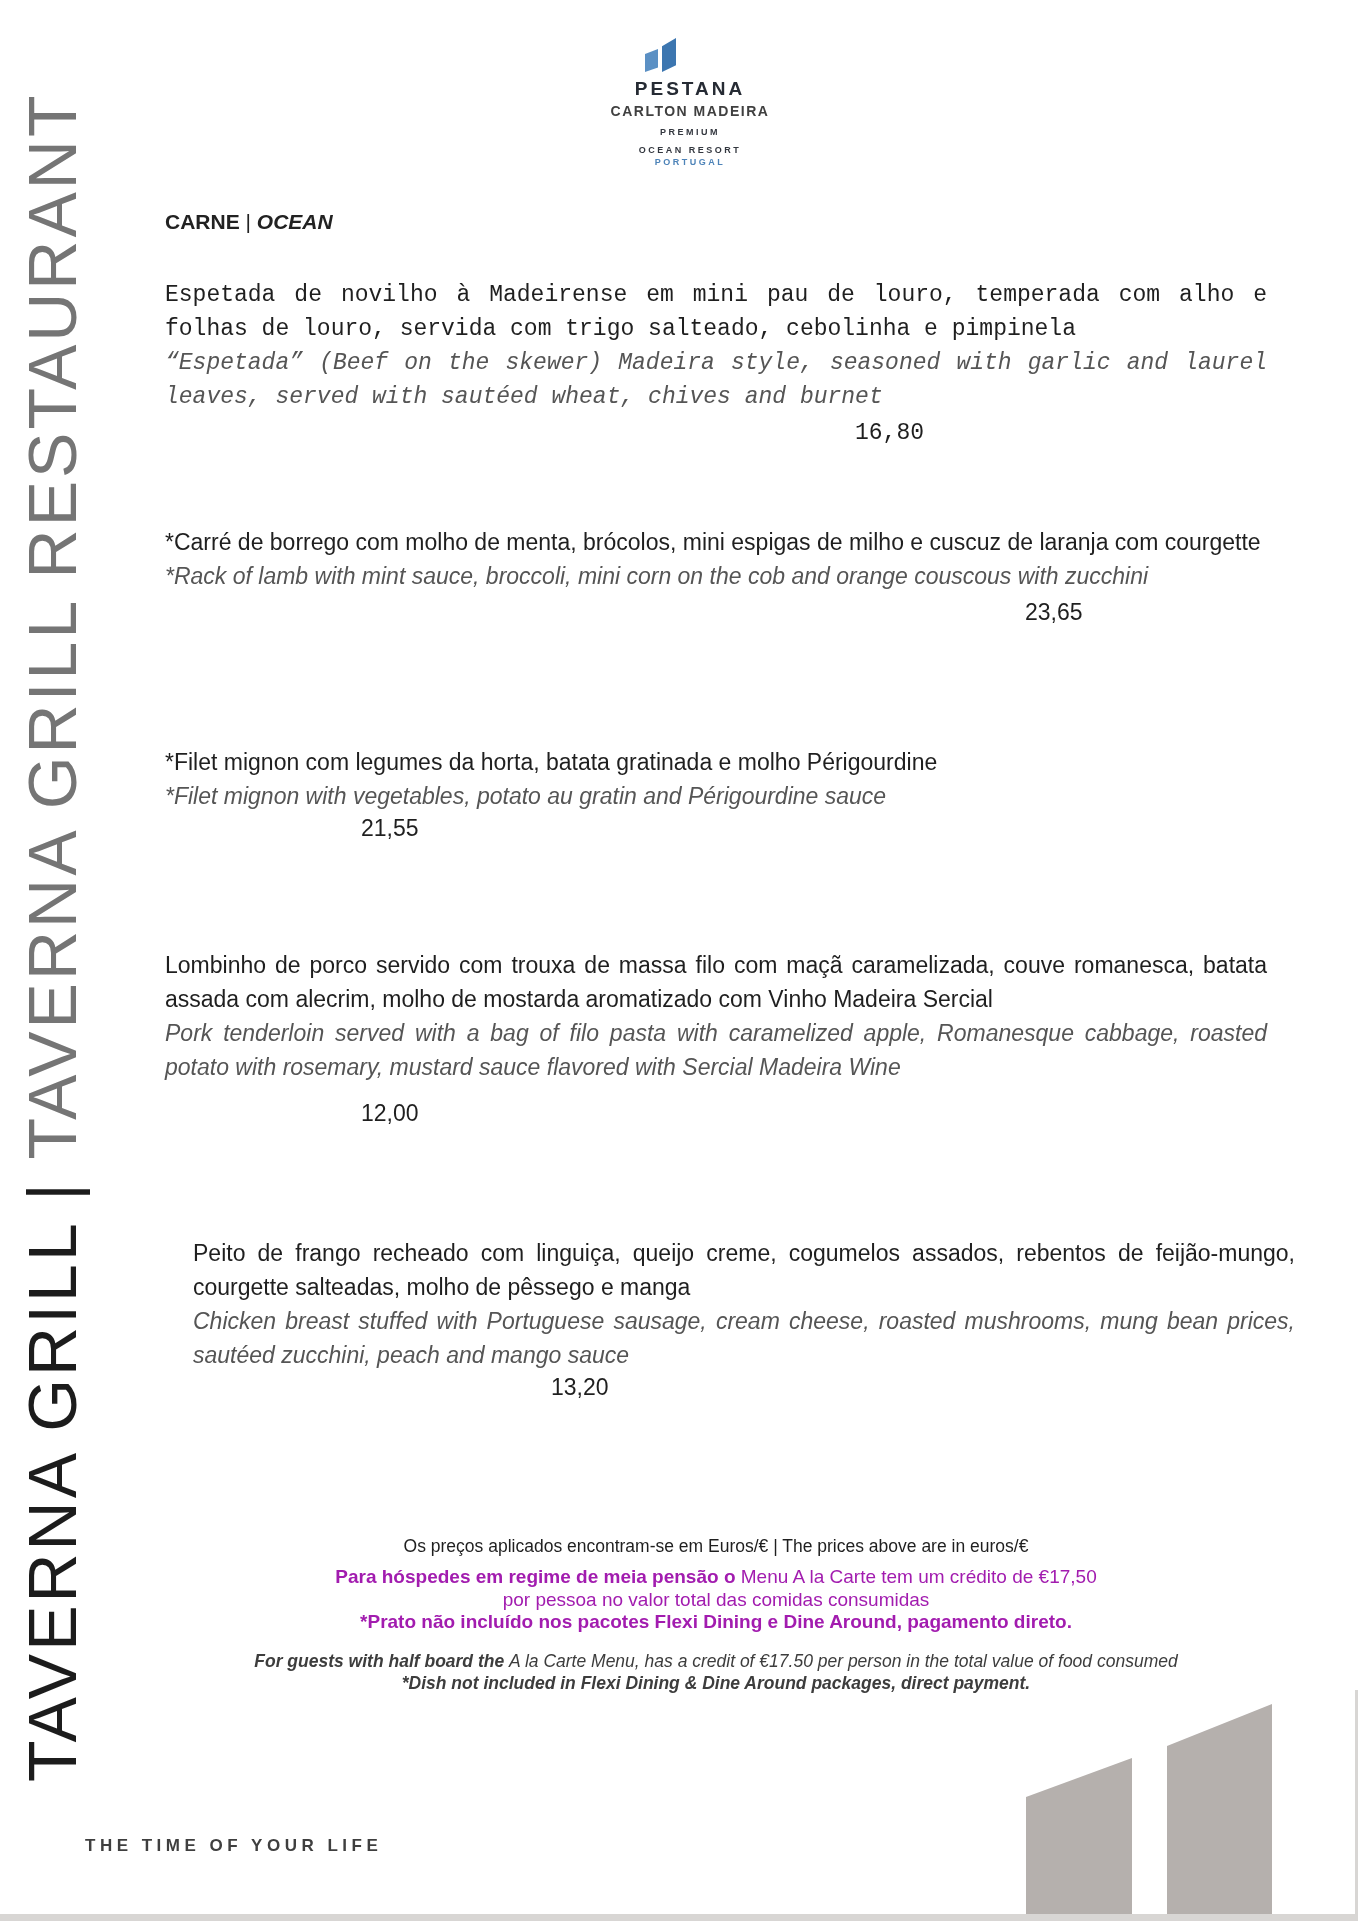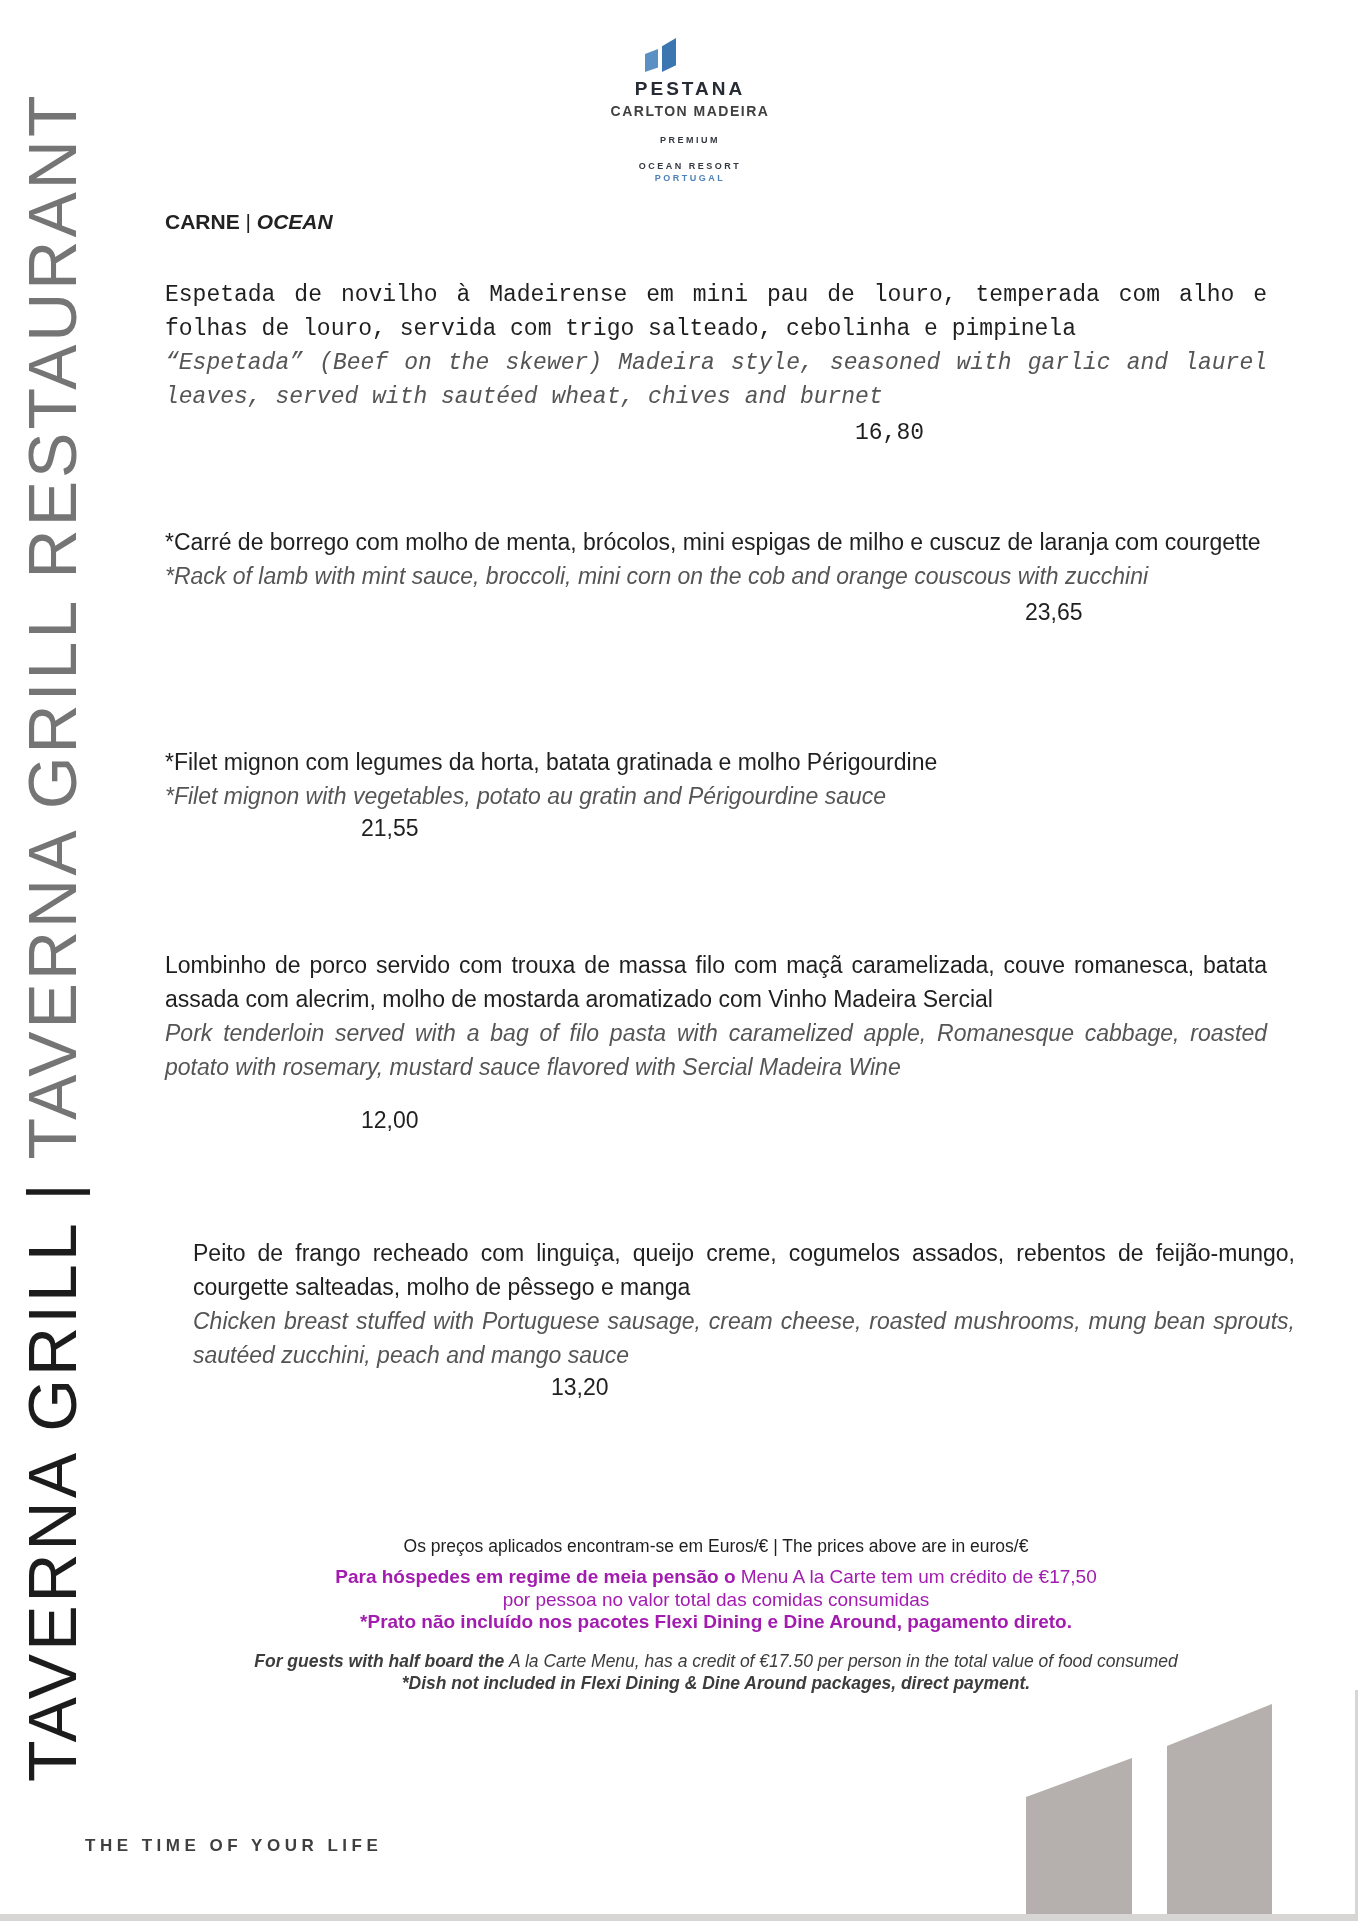--- a/index.html
+++ b/index.html
@@ -28,37 +28,37 @@
   
   .logo{position:absolute;left:560px;top:36px;width:260px;text-align:center;}
   .logo-bars{position:relative;height:38px;width:100%;}
   .bar{position:absolute;}
   .bar-l{left:85px;top:13px;width:13px;height:23px;background:#5b90c4;
          clip-path:polygon(0 22%,100% 0,100% 80%,0 100%);}
   .bar-r{left:102px;top:2px;width:14px;height:34px;background:#3c76b0;
          clip-path:polygon(0 24%,100% 0,100% 80%,0 100%);}
   .logo-name{font-size:19px;font-weight:bold;letter-spacing:3px;color:#262b34;margin-top:4px;}
   .logo-property{font-size:14px;font-weight:bold;letter-spacing:1.5px;color:#404040;margin-top:3px;}
-  .logo-sub{font-size:9px;font-weight:bold;letter-spacing:2.5px;color:#33373f;margin-top:16px;}
+  .logo-sub{font-size:9px;font-weight:bold;letter-spacing:2.5px;color:#33373f;margin-top:8px;}
   .logo-country{font-size:9px;font-weight:bold;letter-spacing:2.5px;color:#4d83b8;margin-top:2px;}
   
   .content{position:absolute;left:165px;width:1102px;}
   .section-heading{top:210px;font-size:21px;font-weight:bold;color:#222;}
   .sh-en{font-style:italic;}
   .sh-sep{font-weight:normal;}
   .item p{margin:0;font-size:23px;line-height:34px;text-align:justify;}
   .item p.pt{color:#1f1f1f;}
   .item p.en{color:#555555;font-style:italic;}
   .price{font-size:23px;color:#1f1f1f;margin-top:6px;}
   #item1{top:278px;font-family:Liberation Mono, monospace;} #item2{top:525px;} #item3{top:745px;}
   #item4{top:948px;} #item5{top:1236px;margin-left:28px;}
   .price-1{padding-left:690px;}
   .price-2{padding-left:860px;}
   .price-3{padding-left:196px;margin-top:2px;}
-  .price-4{padding-left:196px;margin-top:23px;}
+  .price-4{padding-left:196px;margin-top:16px;}
   .price-5{padding-left:358px;margin-top:2px;}
   
   .notes{top:1536px;text-align:center;}
   .notes p{margin:0;}
   .n1{font-size:17.5px;color:#1f1f1f;margin-bottom:9px !important;}
   .n-mid{font-size:19px;line-height:22.5px;color:#a21caf;}
   .n-it{font-size:17.5px;line-height:22px;font-style:italic;color:#3d3d3d;}
   .n-gap{margin-top:16px !important;}
   .b{font-weight:bold;}
   
@@ -119,21 +119,21 @@
   </div>
 
   <div class="content item" id="item4">
     <p class="pt">Lombinho de porco servido com trouxa de massa filo com maçã caramelizada, couve romanesca, batata assada com alecrim, molho de mostarda aromatizado com Vinho Madeira Sercial</p>
     <p class="en">Pork tenderloin served with a bag of filo pasta with caramelized apple, Romanesque cabbage, roasted potato with rosemary, mustard sauce flavored with Sercial Madeira Wine</p>
     <div class="price price-4">12,00</div>
   </div>
 
   <div class="content item" id="item5">
     <p class="pt">Peito de frango recheado com linguiça, queijo creme, cogumelos assados, rebentos de feijão-mungo, courgette salteadas, molho de pêssego e manga</p>
-    <p class="en">Chicken breast stuffed with Portuguese sausage, cream cheese, roasted mushrooms, mung bean sprouts, sautéed zucchini, peach and mango sauce</p>
+    <p class="en">Chicken breast stuffed with Portuguese sausage, cream cheese, roasted mushrooms, mung bean prices, sautéed zucchini, peach and mango sauce</p>
     <div class="price price-5">13,20</div>
   </div>
 
   <div class="content notes">
     <p class="n1">Os preços aplicados encontram-se em Euros/€ | The prices above are in euros/€</p>
     <p class="n-mid"><span class="b">Para hóspedes em regime de meia pensão o </span><span>Menu A la Carte tem um crédito de €17,50</span></p>
     <p class="n-mid">por pessoa no valor total das comidas consumidas</p>
     <p class="n-mid b">*Prato não incluído nos pacotes Flexi Dining e Dine Around, pagamento direto.</p>
     <p class="n-it n-gap"><span class="b">For guests with half board the </span><span>A la Carte Menu, has a credit of €17.50 per person in the total value of food consumed</span></p>
     <p class="n-it b">*Dish not included in Flexi Dining &amp; Dine Around packages, direct payment.</p>

